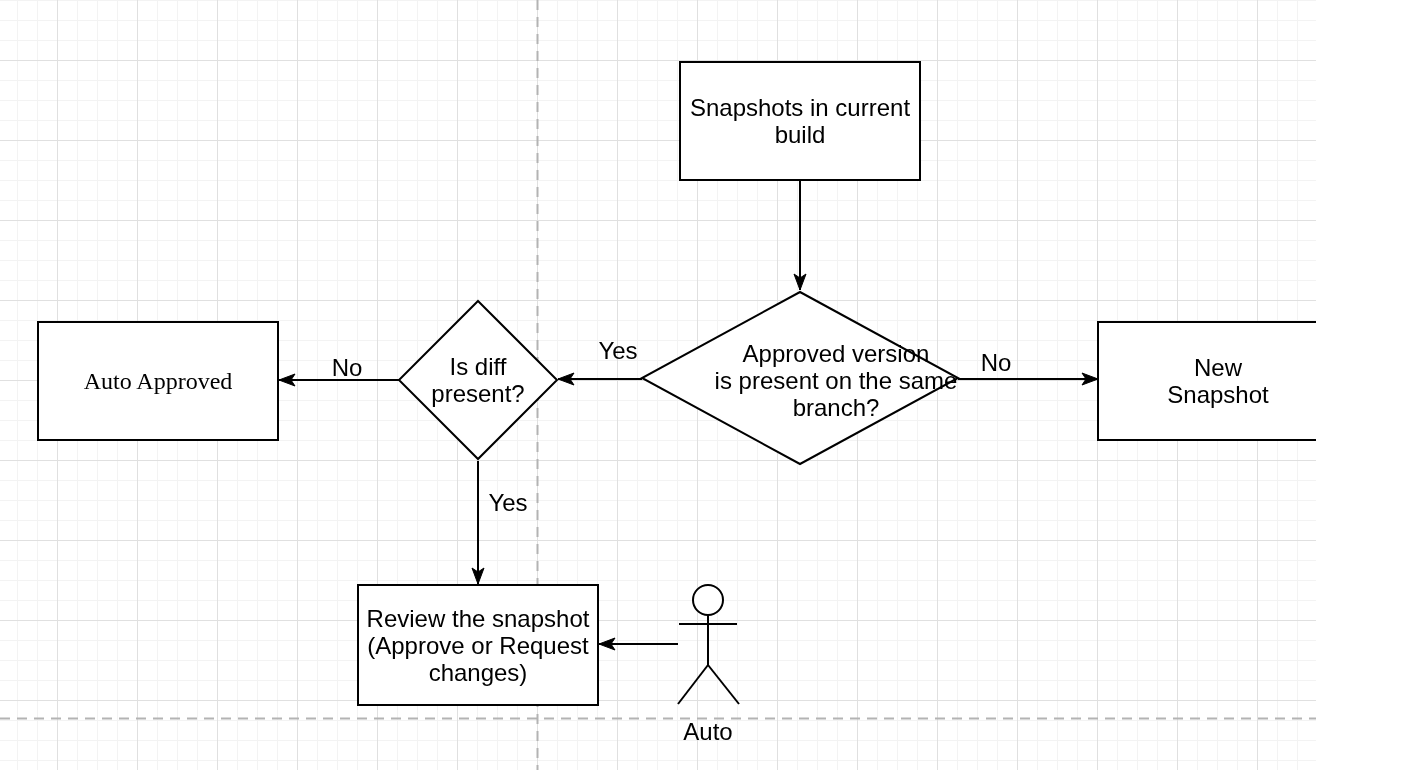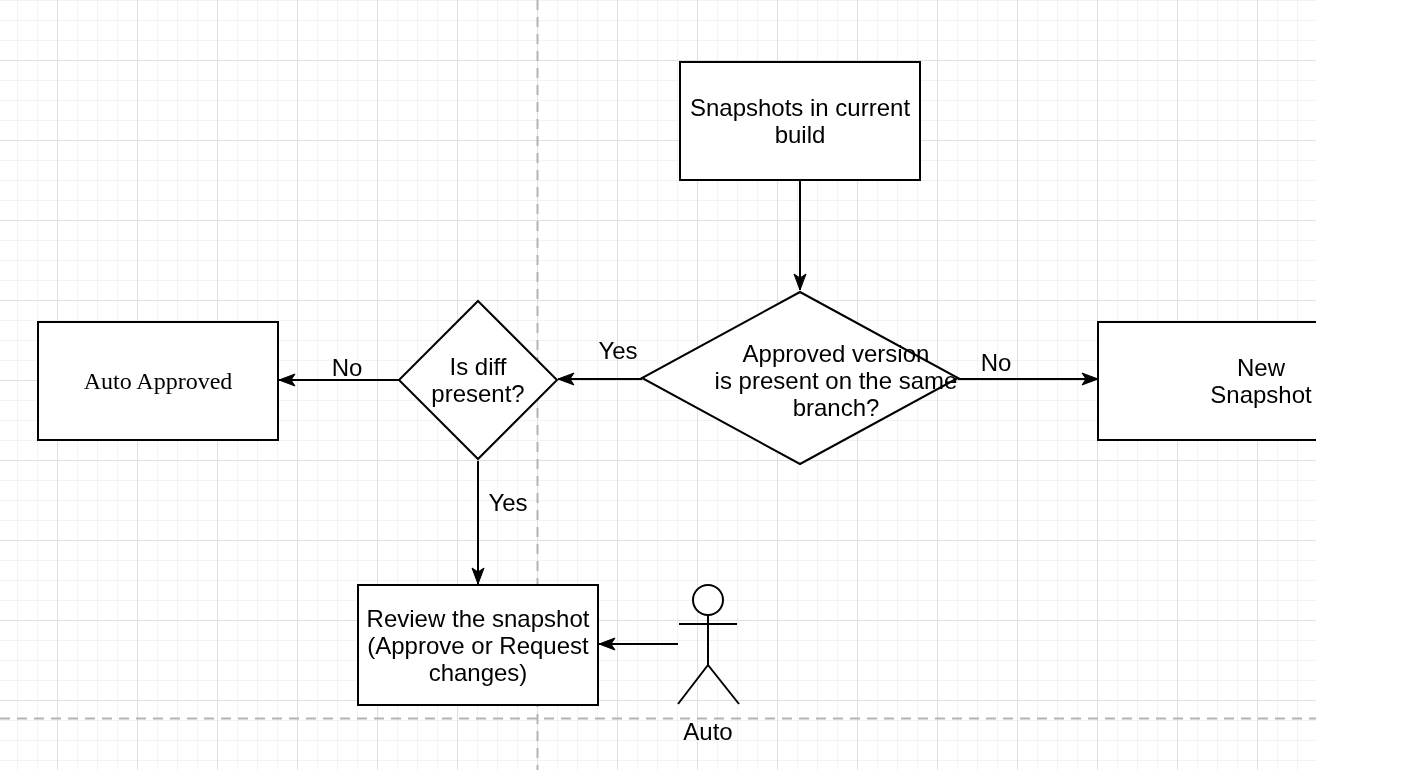--- a/index.html
+++ b/index.html
@@ -82,21 +82,21 @@
 
   <div class="label" style="left:836px; top:380px;">Approved version
 is present on the same
 branch?</div>
 
   <div class="label" style="left:478px; top:380px;text-align:center;">Is diff
 present?</div>
 
   <div class="label" style="left:158px; top:381px;font-family:Liberation Serif, serif;">Auto Approved</div>
 
-  <div class="label" style="left:1218px; top:381px;margin-left:43px;">New Snapshot</div>
+  <div class="label" style="left:1218px; top:381px;">New Snapshot</div>
 
   <div class="label" style="left:478px; top:645px;">Review the snapshot
 (Approve or Request
 changes)</div>
 
   <div class="label" style="left:708px; top:731px;">Auto</div>
 
   <div class="label" style="left:618px; top:350px;">Yes</div>
 
   <div class="label" style="left:996px; top:362px;">No</div>

